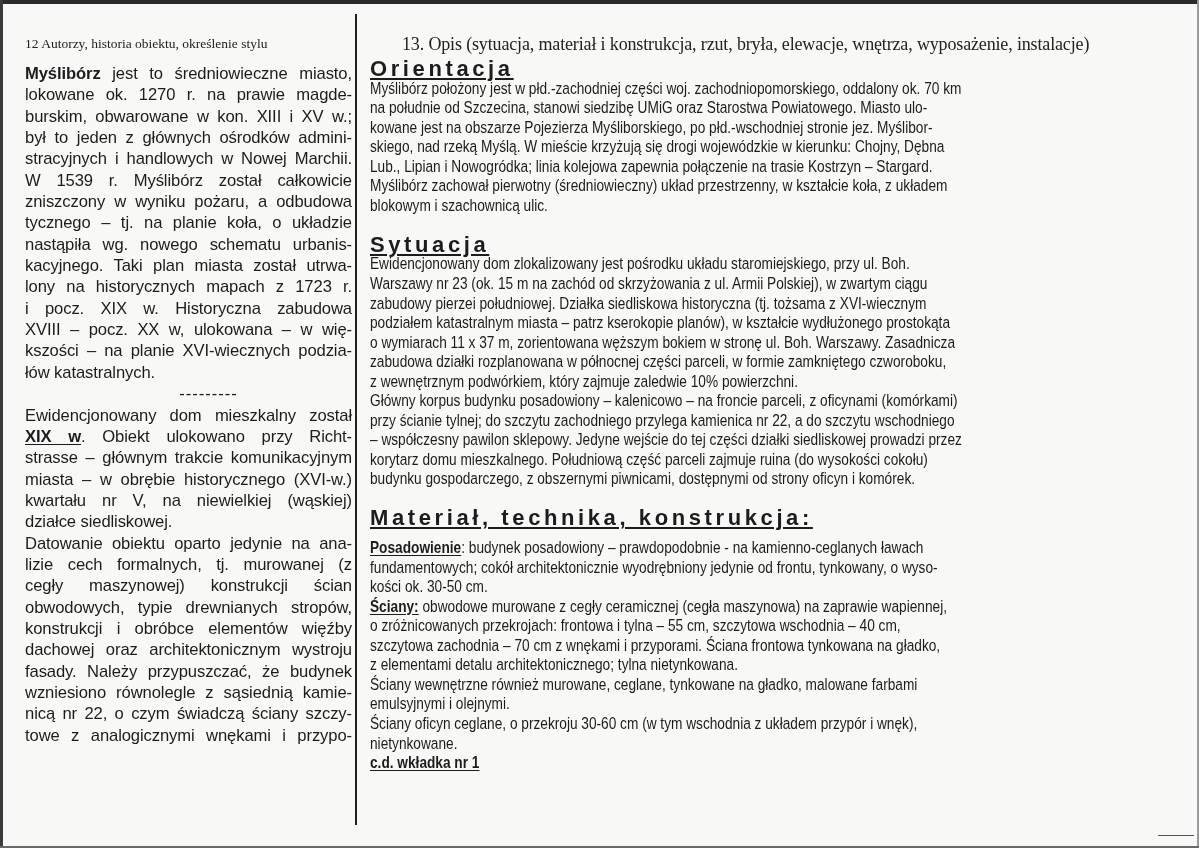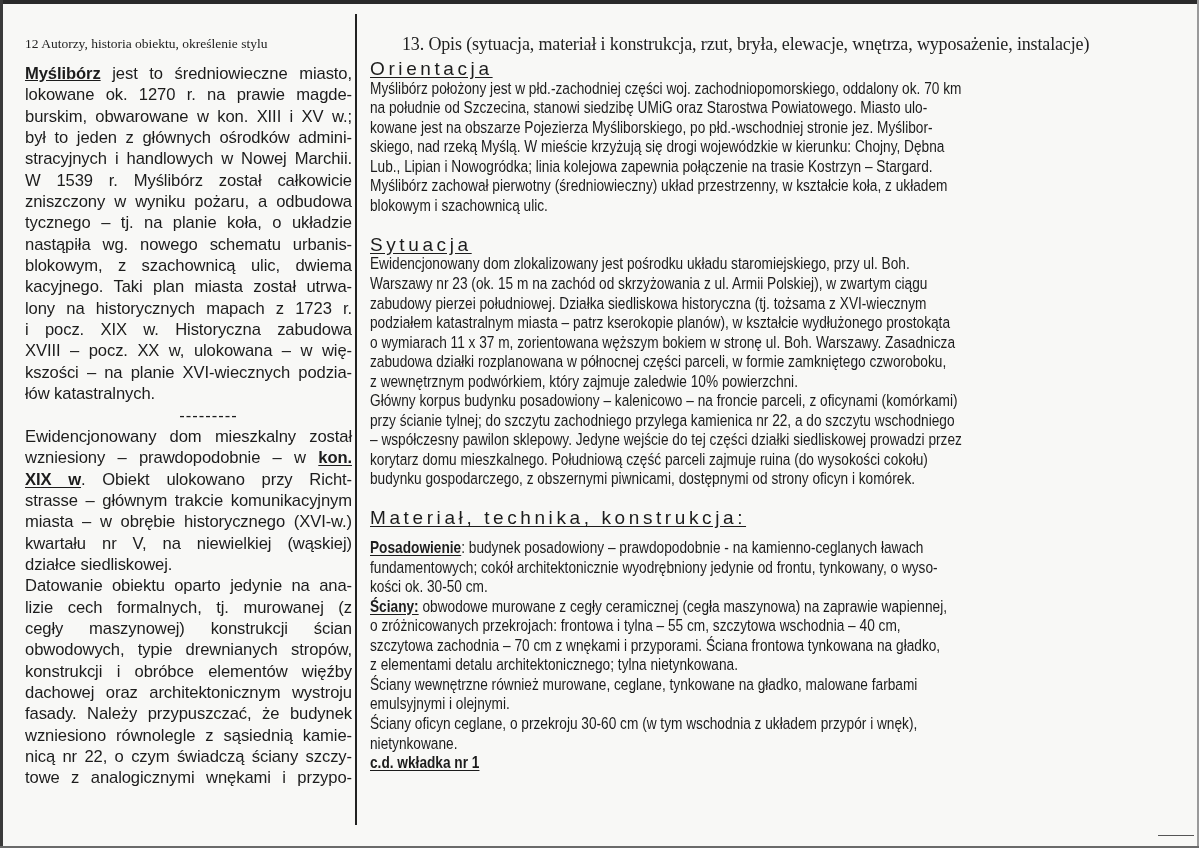--- a/index.html
+++ b/index.html
@@ -27,32 +27,32 @@
   .field-label.right { left:370px; top:34px; font-size:18px; letter-spacing:-0.15px;margin-left:32px; }
 
   
   .col-left {
     position:absolute; left:25px; top:63px; width:327px;
     font-size:16.6px; line-height:21.35px; letter-spacing:-0.1px;
   }
   .jl { display:block; text-align:justify; text-align-last:justify; white-space:nowrap; height:21.35px; }
   .jl.last { text-align-last:left; }
   .sep { display:block; text-align:center; height:21.35px; letter-spacing:1px; padding-left:40px; }
-  b { font-weight:bold;text-decoration:underline; }
+  b { font-weight:bold; }
   .u { text-decoration:underline; text-underline-offset:2px; }
 
   
   .col-right {
     position:absolute; left:370px; top:59px; width:810px;
     font-size:16.3px; line-height:19.55px;
   }
   .rl { display:block; white-space:nowrap; height:19.55px; transform-origin:left center; }
   .rl .sq { display:inline-block; transform:scaleX(0.84); transform-origin:left center; }
   .head {
-    display:block; font-weight:normal; letter-spacing:3.6px; font-size:19px;
+    display:block; font-weight:bold; letter-spacing:3.6px; font-size:22px;
     text-decoration:underline; text-underline-offset:2px; height:19.55px; white-space:nowrap;
   }
   .gap { display:block; height:19.5px; }
   .gap-sm { display:block; height:10px; }
 </style>
 </head>
 <body>
 
 <div class="page">
   <div class="top-border"></div>
@@ -68,32 +68,30 @@
     <div>
       <span class="jl"><b>Myślibórz</b><span> jest to średniowieczne miasto,</span></span>
       <span class="jl">lokowane ok. 1270 r. na prawie magde-</span>
       <span class="jl">burskim, obwarowane w kon. XIII i XV w.;</span>
       <span class="jl">był to jeden z głównych ośrodków admini-</span>
       <span class="jl">stracyjnych i handlowych w Nowej Marchii.</span>
       <span class="jl">W 1539 r. Myślibórz został całkowicie</span>
       <span class="jl">zniszczony w wyniku pożaru, a odbudowa</span>
       <span class="jl">tycznego – tj. na planie koła, o układzie</span>
       <span class="jl">nastąpiła wg. nowego schematu urbanis-</span>
-      <span class="jl">blokowym, z szachownicą ulic, dwiema</span>
       <span class="jl">kacyjnego. Taki plan miasta został utrwa-</span>
       <span class="jl">lony na historycznych mapach z 1723 r.</span>
       <span class="jl">i pocz. XIX w. Historyczna zabudowa</span>
       <span class="jl">XVIII – pocz. XX w, ulokowana – w wię-</span>
       <span class="jl">kszości – na planie XVI-wiecznych podzia-</span>
       <span class="jl last">łów katastralnych.</span>
     </div>
     <span class="sep">---------</span>
     <div>
       <span class="jl">Ewidencjonowany dom mieszkalny został</span>
-      <span class="jl"><span>wzniesiony – prawdopodobnie – w </span><b class="u">kon.</b></span>
       <span class="jl"><b class="u">XIX w</b><span>. Obiekt ulokowano przy Richt-</span></span>
       <span class="jl">strasse – głównym trakcie komunikacyjnym</span>
       <span class="jl">miasta – w obrębie historycznego (XVI-w.)</span>
       <span class="jl">kwartału nr V, na niewielkiej (wąskiej)</span>
       <span class="jl last">działce siedliskowej.</span>
     </div>
     <div>
       <span class="jl">Datowanie obiektu oparto jedynie na ana-</span>
       <span class="jl">lizie cech formalnych, tj. murowanej (z</span>
       <span class="jl">cegły maszynowej) konstrukcji ścian</span>

